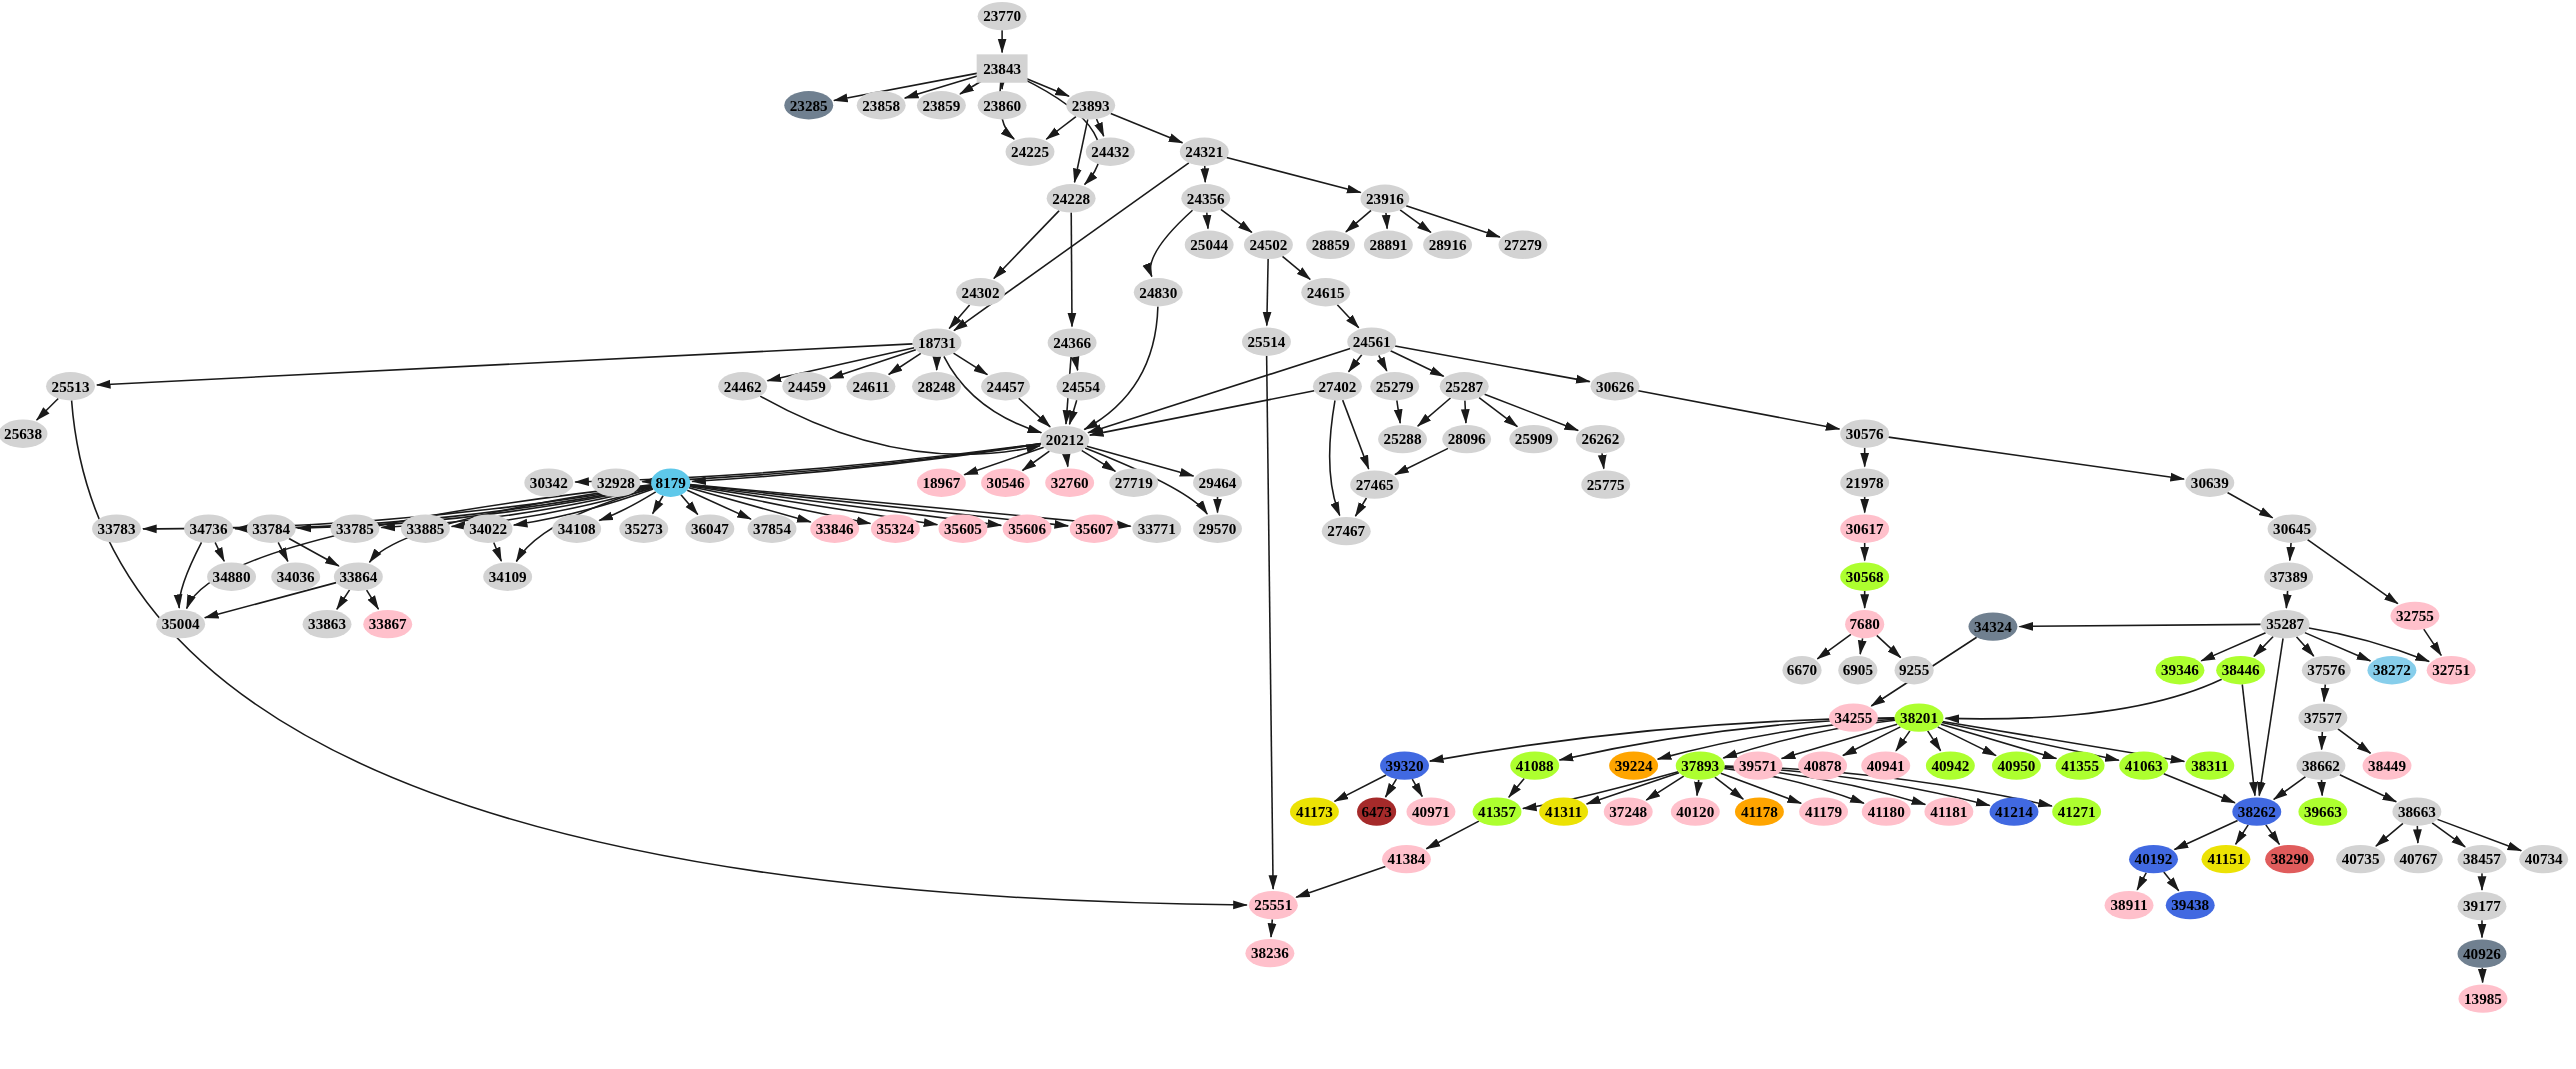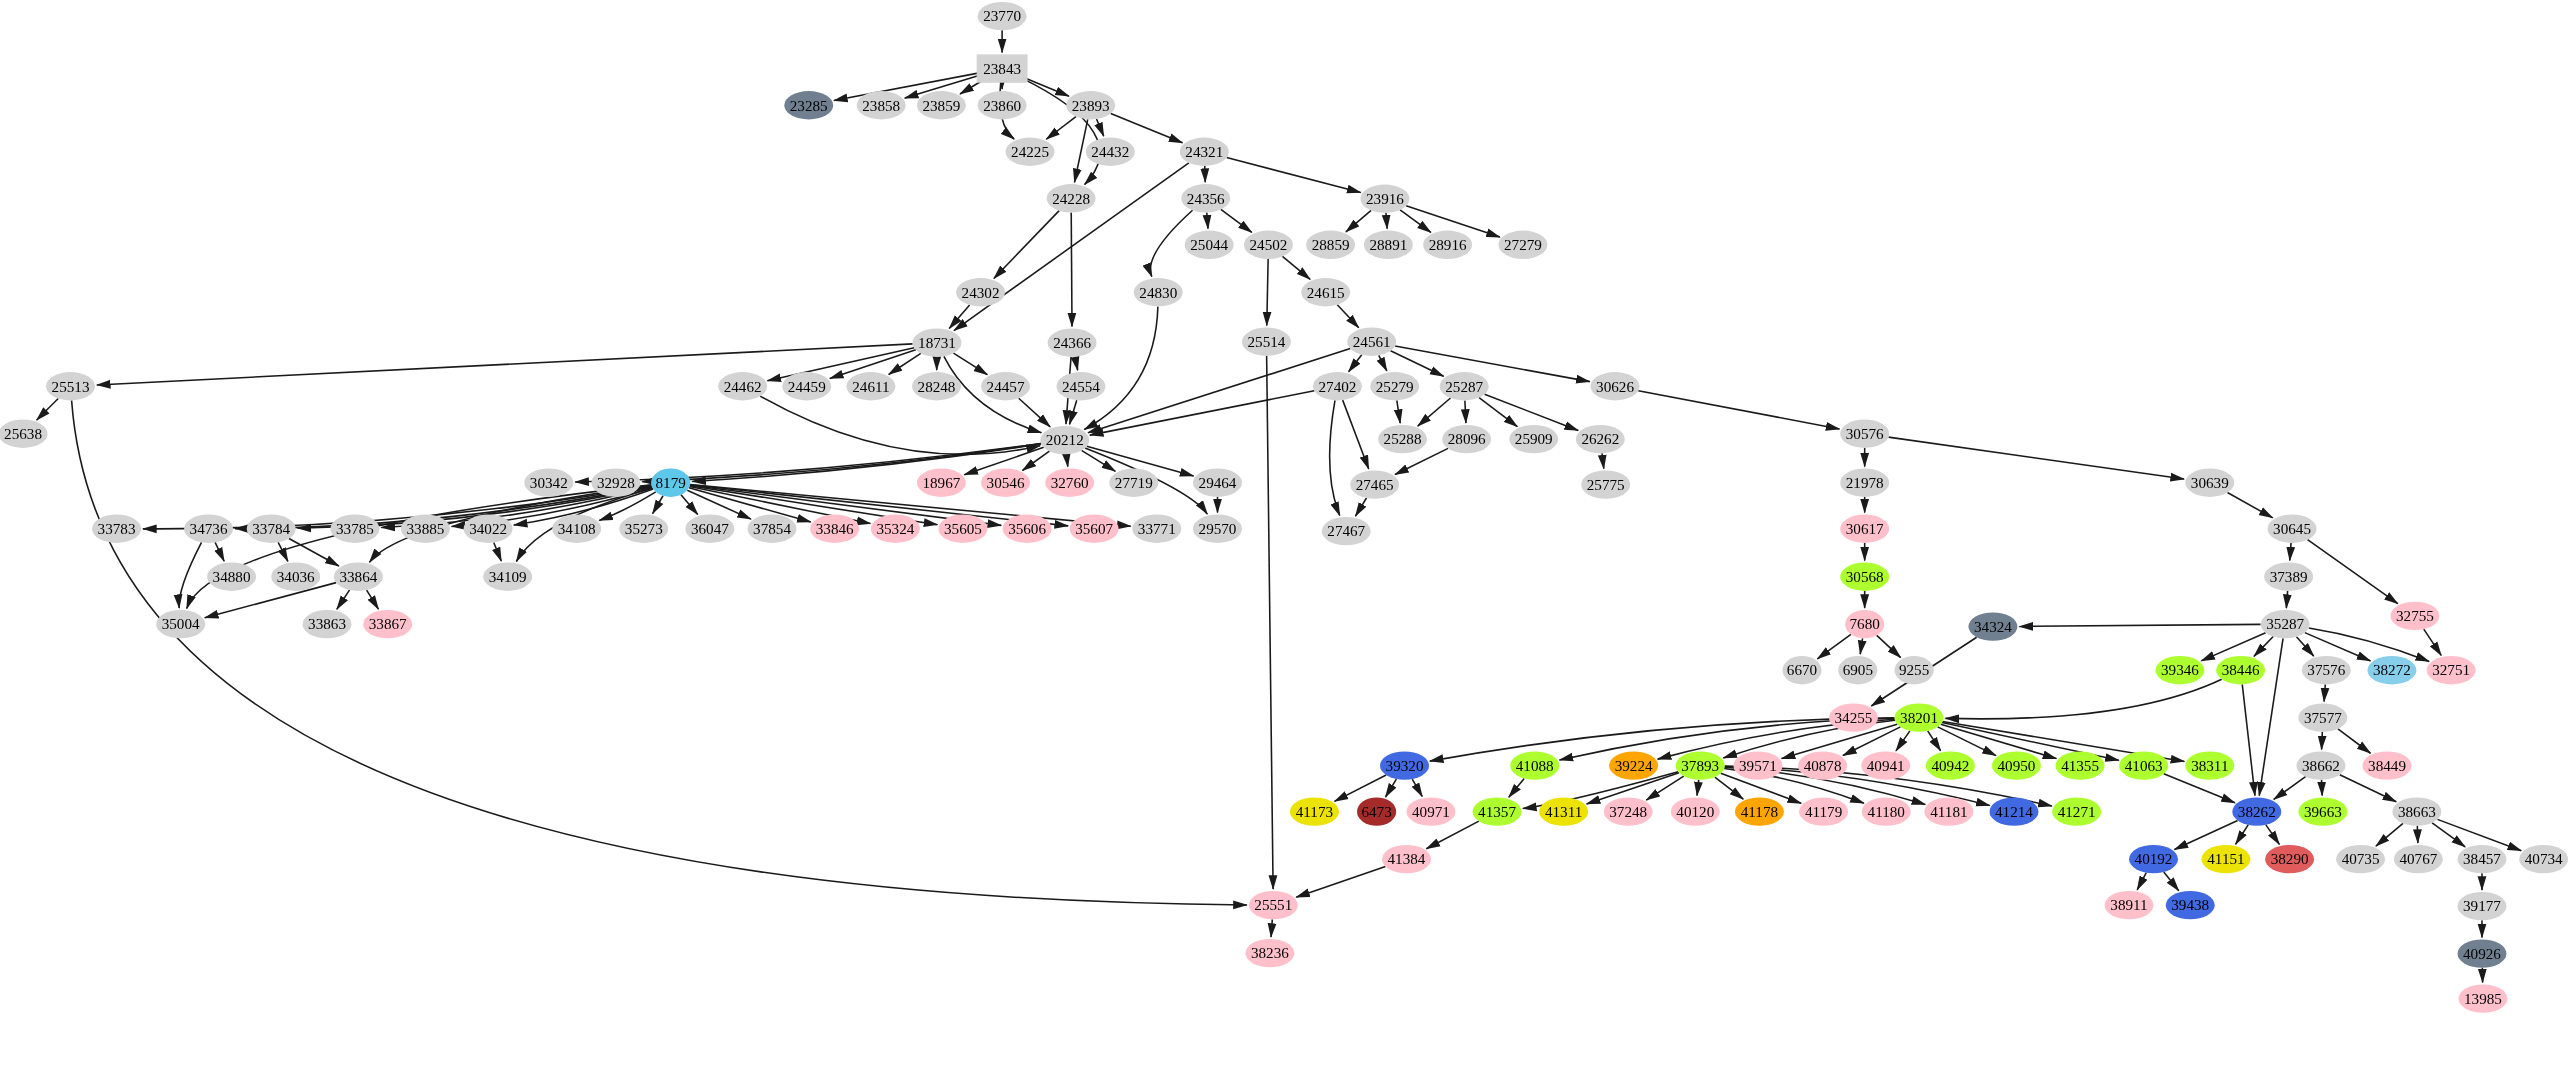--- a/index.html
+++ b/index.html
@@ -1,16 +1,16 @@
 <!DOCTYPE html>
 <html style="font-size:8.2px"><head>
 <meta charset="utf-8">
 <style>
   html,body{margin:0;padding:0;background:#ffffff;}
-  .canvas{width:100%;background:#ffffff;}
+  .canvas{width:100%;background:#ffffff;font-weight:bold;}
   svg{display:block;width:100%;height:auto;background:#ffffff;
       font-family:"Liberation Serif","DejaVu Serif",serif;}
   .node-label{fill:#000;text-anchor:middle;}
   .edge{fill:none;stroke:#1a1a1a;stroke-width:3.2;}
 </style>
 </head>
 <body>
 
 <div class="canvas">
   <svg xmlns="http://www.w3.org/2000/svg" viewBox="0 0 5262 2075" preserveAspectRatio="xMidYMid meet" role="img" aria-label="Directed dependency graph of numbered nodes">

